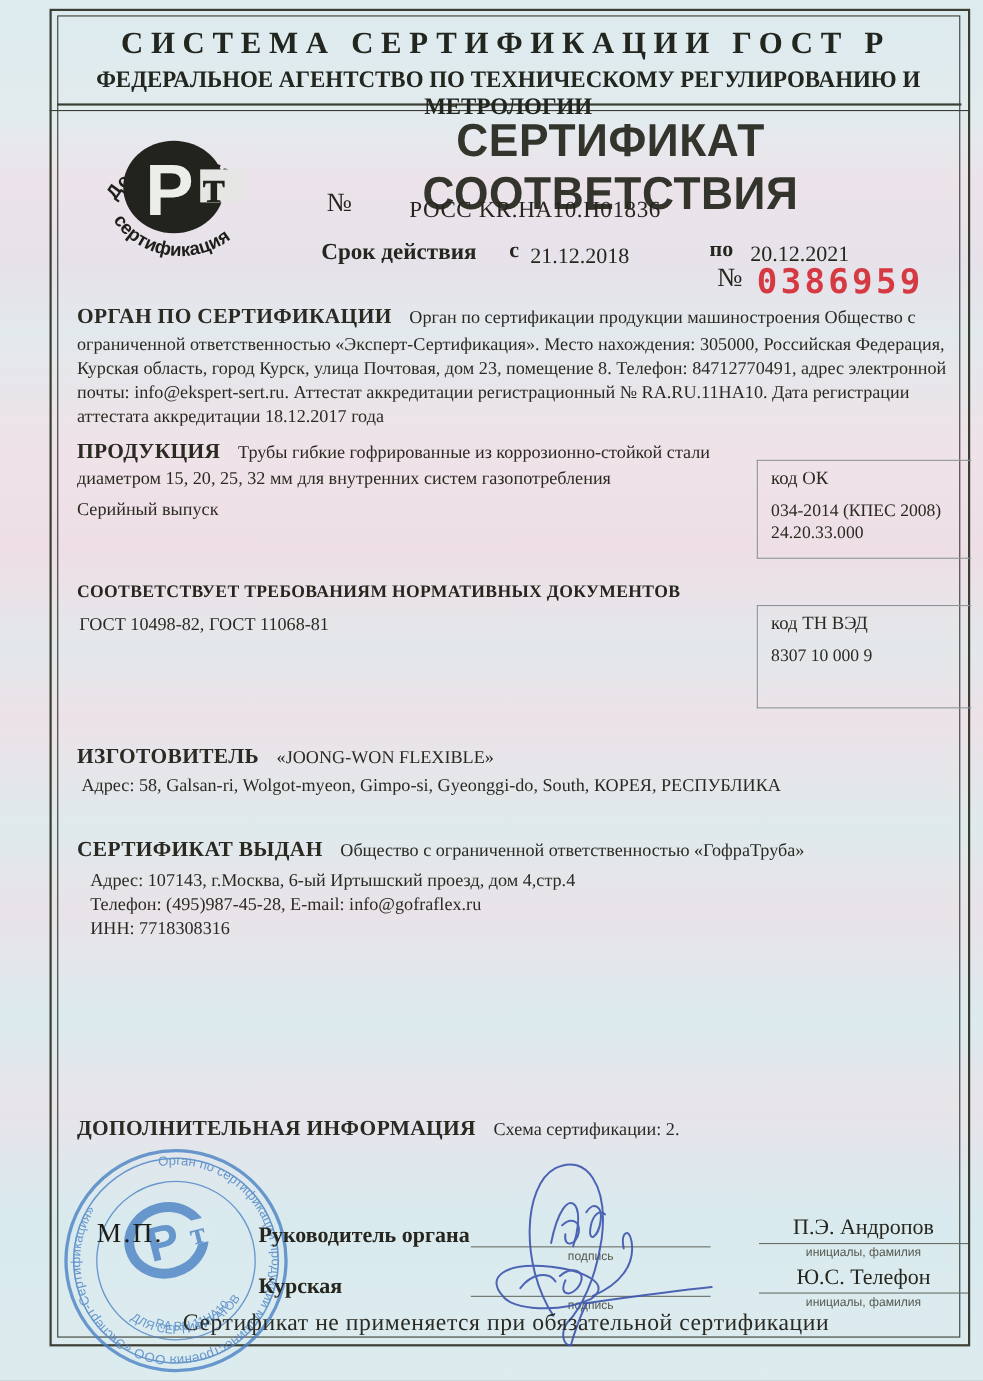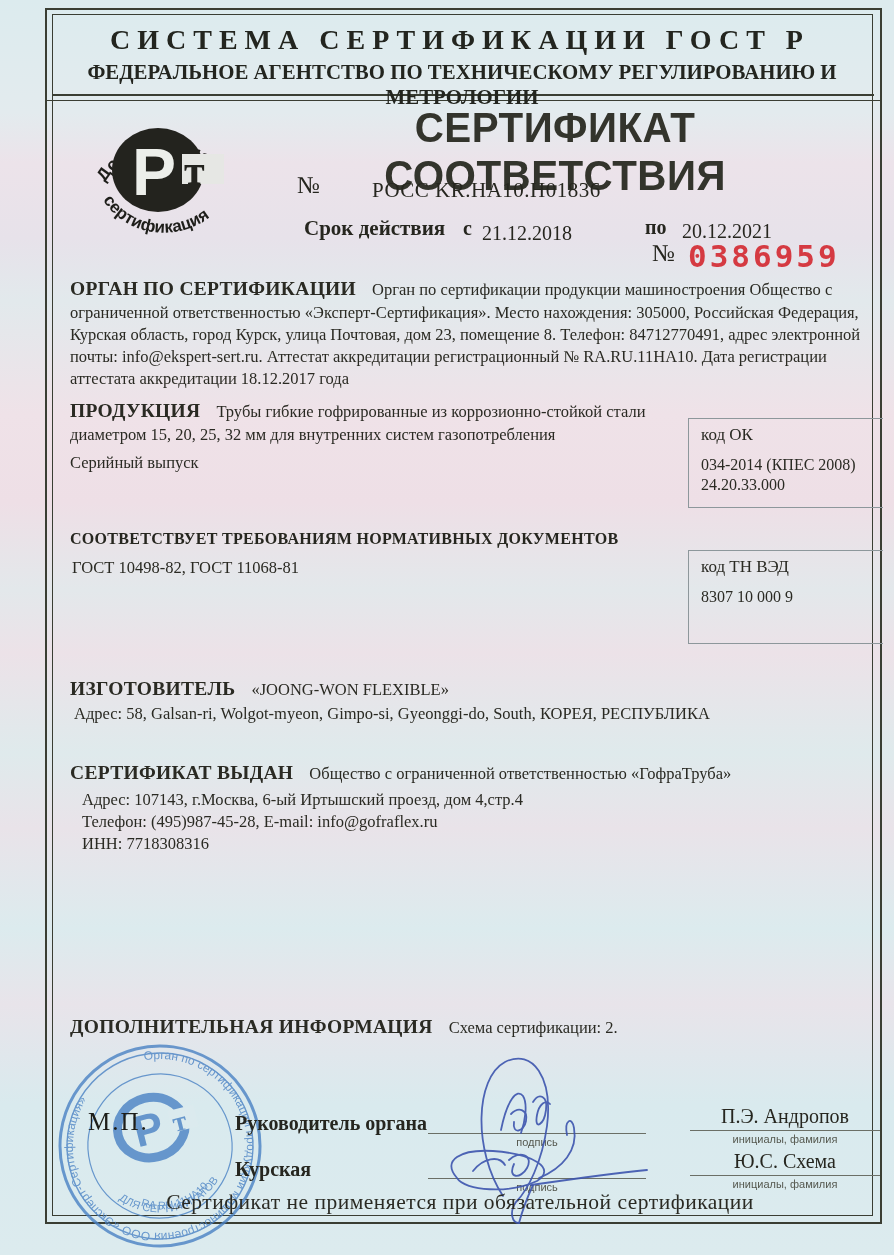--- a/index.html
+++ b/index.html
@@ -94,21 +94,21 @@
       <text x="60" y="103" font-family="Liberation Sans, sans-serif" font-size="66" font-weight="bold" fill="#eceeea">Р</text>
       <text x="112" y="92" font-family="Liberation Serif, serif" font-size="42" font-weight="bold" fill="#23231e">т</text>
     </g>
   </svg>
 
   <div class="title">СЕРТИФИКАТ СООТВЕТСТВИЯ</div>
 
   <span class="row-abs no-sym" style="left:297px;top:172px;">№</span>
   <span class="row-abs cert-no" style="left:372px;top:178px;">РОСС KR.HA10.H01836</span>
 
-  <span class="row-abs validity-label" style="left:304px;top:216px;">Срок действия</span>
+  <span class="row-abs validity-label" style="left:292px;top:216px;">Срок действия</span>
   <span class="row-abs small-bold" style="left:463px;top:217px;">с</span>
   <span class="row-abs date" style="left:482px;top:222px;">21.12.2018</span>
   <span class="row-abs small-bold" style="left:645px;top:216px;">по</span>
   <span class="row-abs date" style="left:682px;top:220px;">20.12.2021</span>
 
   <span class="row-abs no-sym" style="left:652px;top:240px;">№</span>
   <span class="row-abs blank-no" style="left:688px;top:238px;">0386959</span>
 
   <p class="sec" style="left:70px;top:276px;width:800px;margin:0;">
     <span class="lbl">ОРГАН ПО СЕРТИФИКАЦИИ</span><span>Орган по сертификации продукции машиностроения Общество с ограниченной ответственностью «Эксперт-Сертификация». Место нахождения: 305000, Российская Федерация, Курская область, город Курск, улица Почтовая, дом 23, помещение 8. Телефон: 84712770491, адрес электронной почты: info@ekspert-sert.ru. Аттестат аккредитации регистрационный № RA.RU.11НА10. Дата регистрации аттестата аккредитации 18.12.2017 года</span>
@@ -185,21 +185,21 @@
   <div class="role" style="left:235px;top:1112px;">Руководитель органа</div>
   <div class="sig-line" style="left:428px;top:1133px;width:218px;"></div>
   <div class="sig-cap" style="left:428px;top:1136px;width:218px;">подпись</div>
   <div class="sig-name" style="left:690px;top:1105px;width:190px;">П.Э. Андропов</div>
   <div class="sig-line" style="left:690px;top:1130px;width:190px;"></div>
   <div class="sig-cap" style="left:690px;top:1133px;width:190px;">инициалы, фамилия</div>
 
   <div class="role" style="left:235px;top:1158px;">Курская</div>
   <div class="sig-line" style="left:428px;top:1178px;width:218px;"></div>
   <div class="sig-cap" style="left:428px;top:1181px;width:218px;">подпись</div>
-  <div class="sig-name" style="left:690px;top:1150px;width:190px;">Ю.С. Схема</div>
+  <div class="sig-name" style="left:690px;top:1150px;width:190px;">Ю.С. Телефон</div>
   <div class="sig-line" style="left:690px;top:1175px;width:190px;"></div>
   <div class="sig-cap" style="left:690px;top:1178px;width:190px;">инициалы, фамилия</div>
 
   <svg class="ink" style="left:415px;top:1038px;" width="270" height="185" viewBox="0 0 270 185">
     <g fill="none" stroke="#3d55ae" stroke-width="1.8" stroke-linecap="round">
       <path d="M88,158 C58,112 60,40 90,24 C118,10 138,40 132,88 C127,124 113,152 101,164 C94,174 97,185 104,185"></path>
       <path d="M86,92 C92,62 102,50 108,58 C113,66 110,84 106,95"></path>
       <path d="M96,76 C104,68 113,72 111,83 C109,94 97,97 99,84"></path>
       <path d="M118,64 C124,54 133,58 131,72 C129,87 119,93 122,77 C124,66 131,61 135,66"></path>
       <path d="M42,140 C26,122 46,111 78,113 C118,116 142,130 122,143 C94,156 50,153 42,140"></path>

